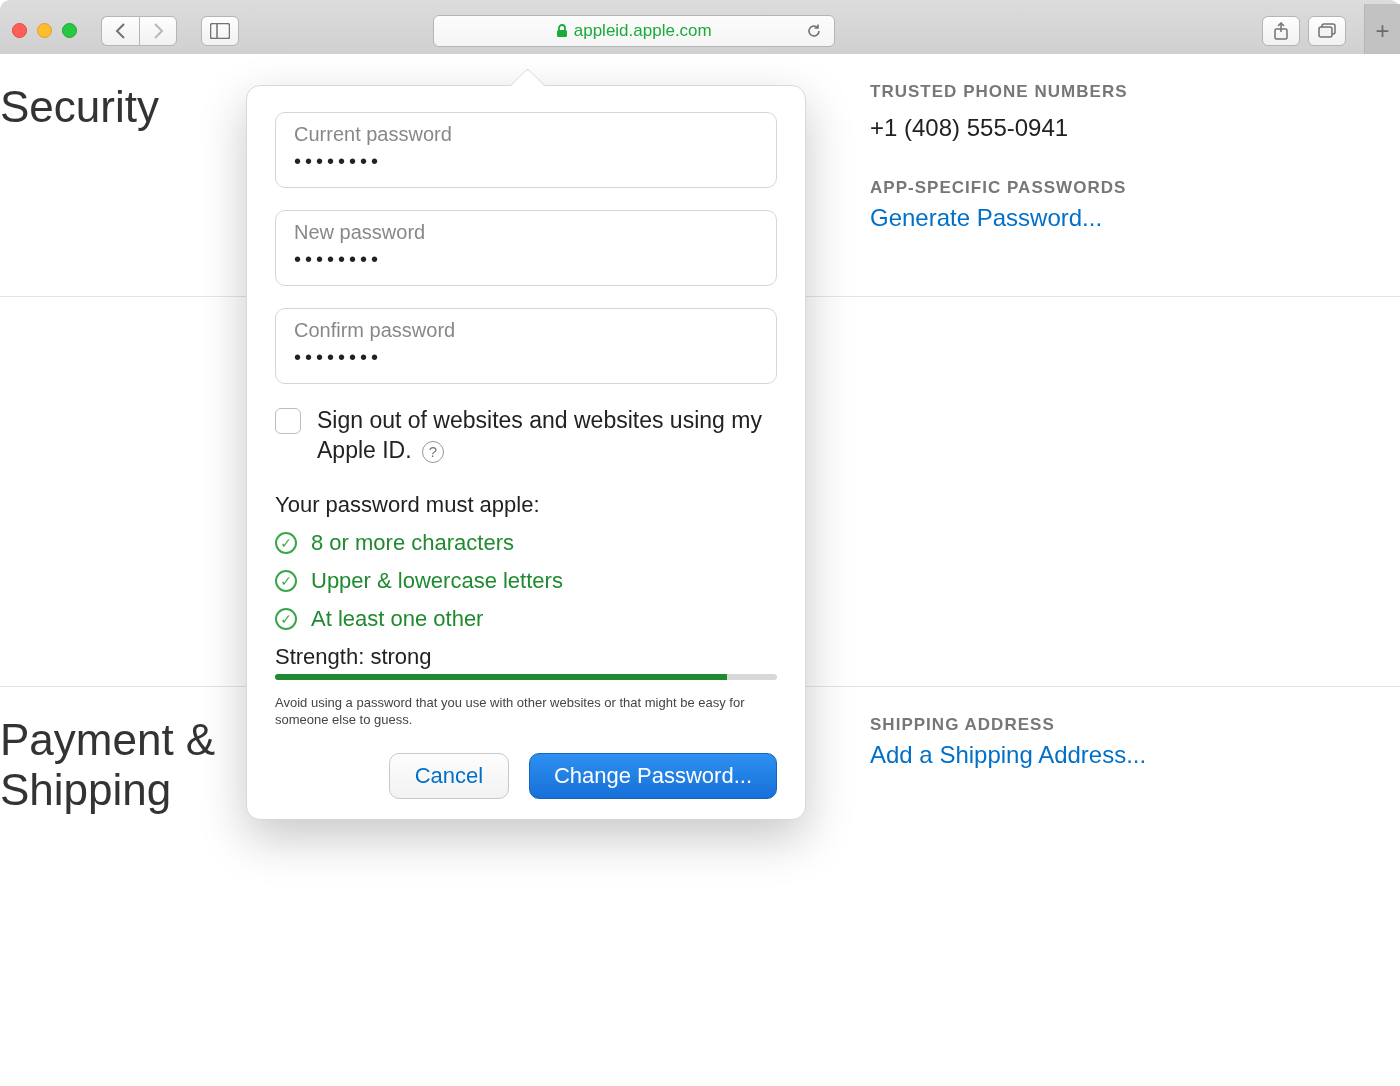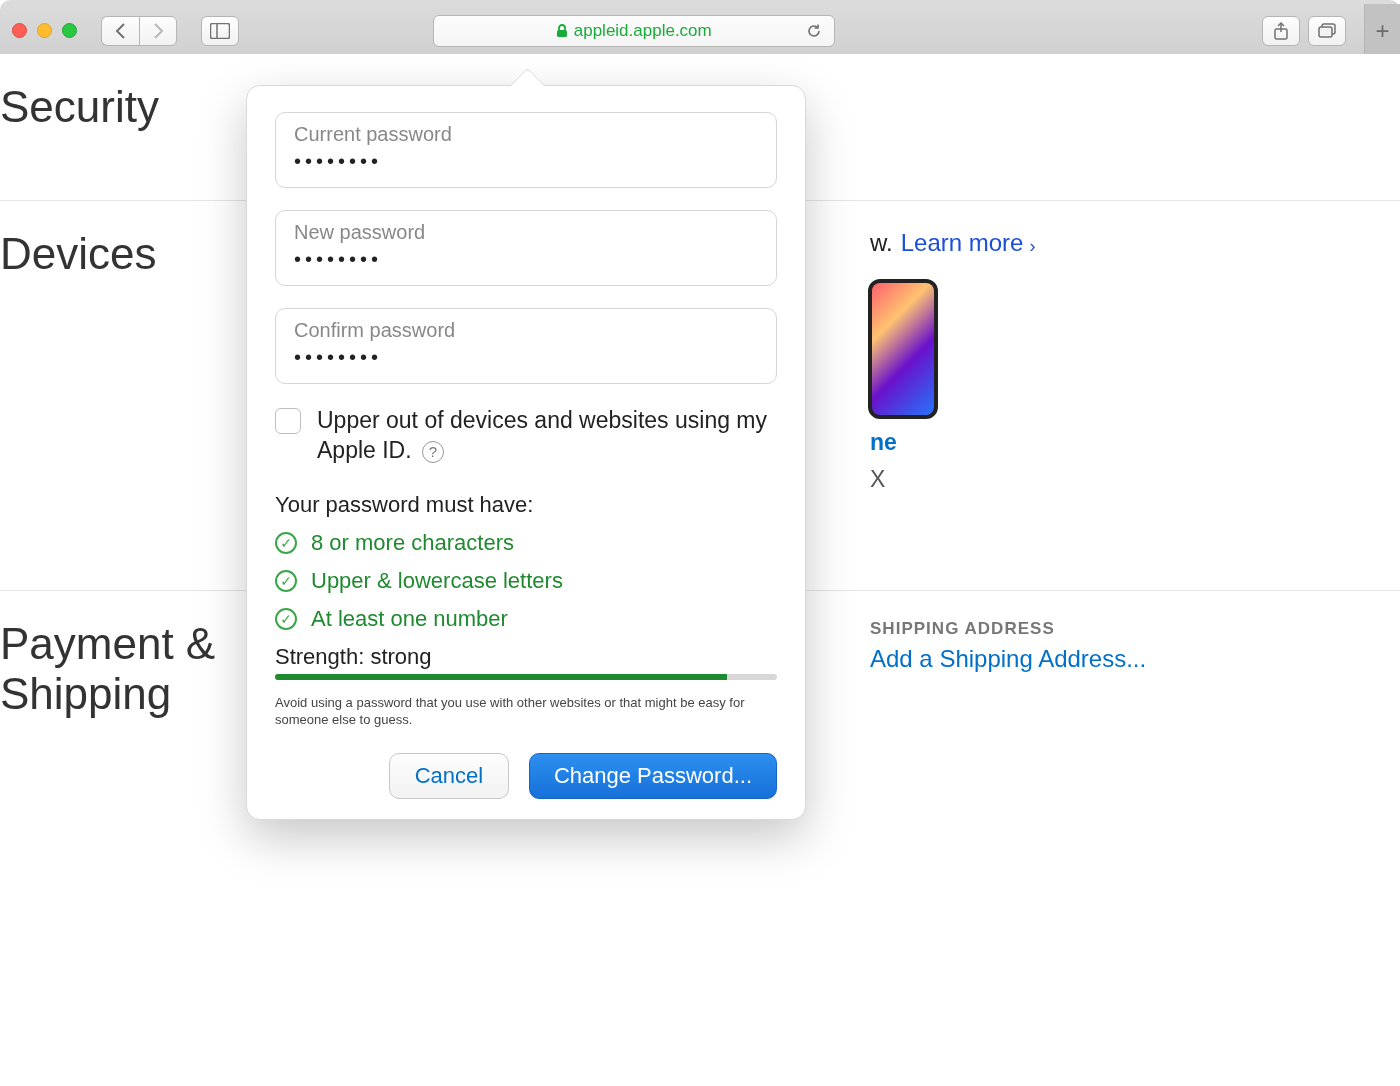--- a/index.html
+++ b/index.html
@@ -255,26 +255,33 @@
   <div class="row">
     <div class="col-title">
       <h1>Security</h1>
     </div>
     <div class="col-mid">
       <div class="stack">
         <div class="label-sm">PASSWORD</div>
         <div class="link">Change Password...</div>
       </div>
     </div>
+    <div class="col-right">
+      <div class="stack">
+        <div class="label-sm">TRUSTED PHONE NUMBERS</div>
+        <div class="value">+1 (408) 555-0941</div>
+      </div>
+      <div class="stack">
+        <div class="label-sm">APP-SPECIFIC PASSWORDS</div>
+        <div class="link">Generate Password...</div>
+      </div>
+    </div>
   </div>
 
   <div class="row" style="min-height:390px;">
-    <div class="col-title">
-      <h1>Devices</h1>
-    </div>
     <div class="col-mid"></div>
     <div class="col-right" style="padding-left:0;">
       <div class="devices-peek" style="display:flex;align-items:baseline;gap:8px;">
         <span>w.</span>
         <span class="learn">
           <span>Learn more</span>
           <span class="chev">›</span>
         </span>
       </div>
       <div class="phone-mock"></div>
@@ -309,37 +316,37 @@
     <div class="field-dots">••••••••</div>
   </div>
   <div class="field">
     <div class="field-label">Confirm password</div>
     <div class="field-dots">••••••••</div>
   </div>
 
   <div class="chk-row">
     <div class="chk"></div>
     <div class="chk-label">
-      <span>Upper out of devices and websites using my Apple ID.</span>
+      <span>Sign out of websites and websites using my Apple ID.</span>
       <span class="help">?</span>
     </div>
   </div>
 
-  <div class="must">Your password must have:</div>
+  <div class="must">Your password must apple:</div>
   <div class="rule">
     <span class="ok">✓</span>
     <span>8 or more characters</span>
   </div>
   <div class="rule">
     <span class="ok">✓</span>
     <span>Upper &amp; lowercase letters</span>
   </div>
   <div class="rule">
     <span class="ok">✓</span>
-    <span>At least one number</span>
+    <span>At least one other</span>
   </div>
 
   <div class="strength-label">Strength: strong</div>
   <div class="meter">
     <div style="width:90%"></div>
   </div>
 
   <div class="hint">Avoid using a password that you use with other websites or that might be easy for someone else to guess.</div>
 
   <div class="btnrow">

